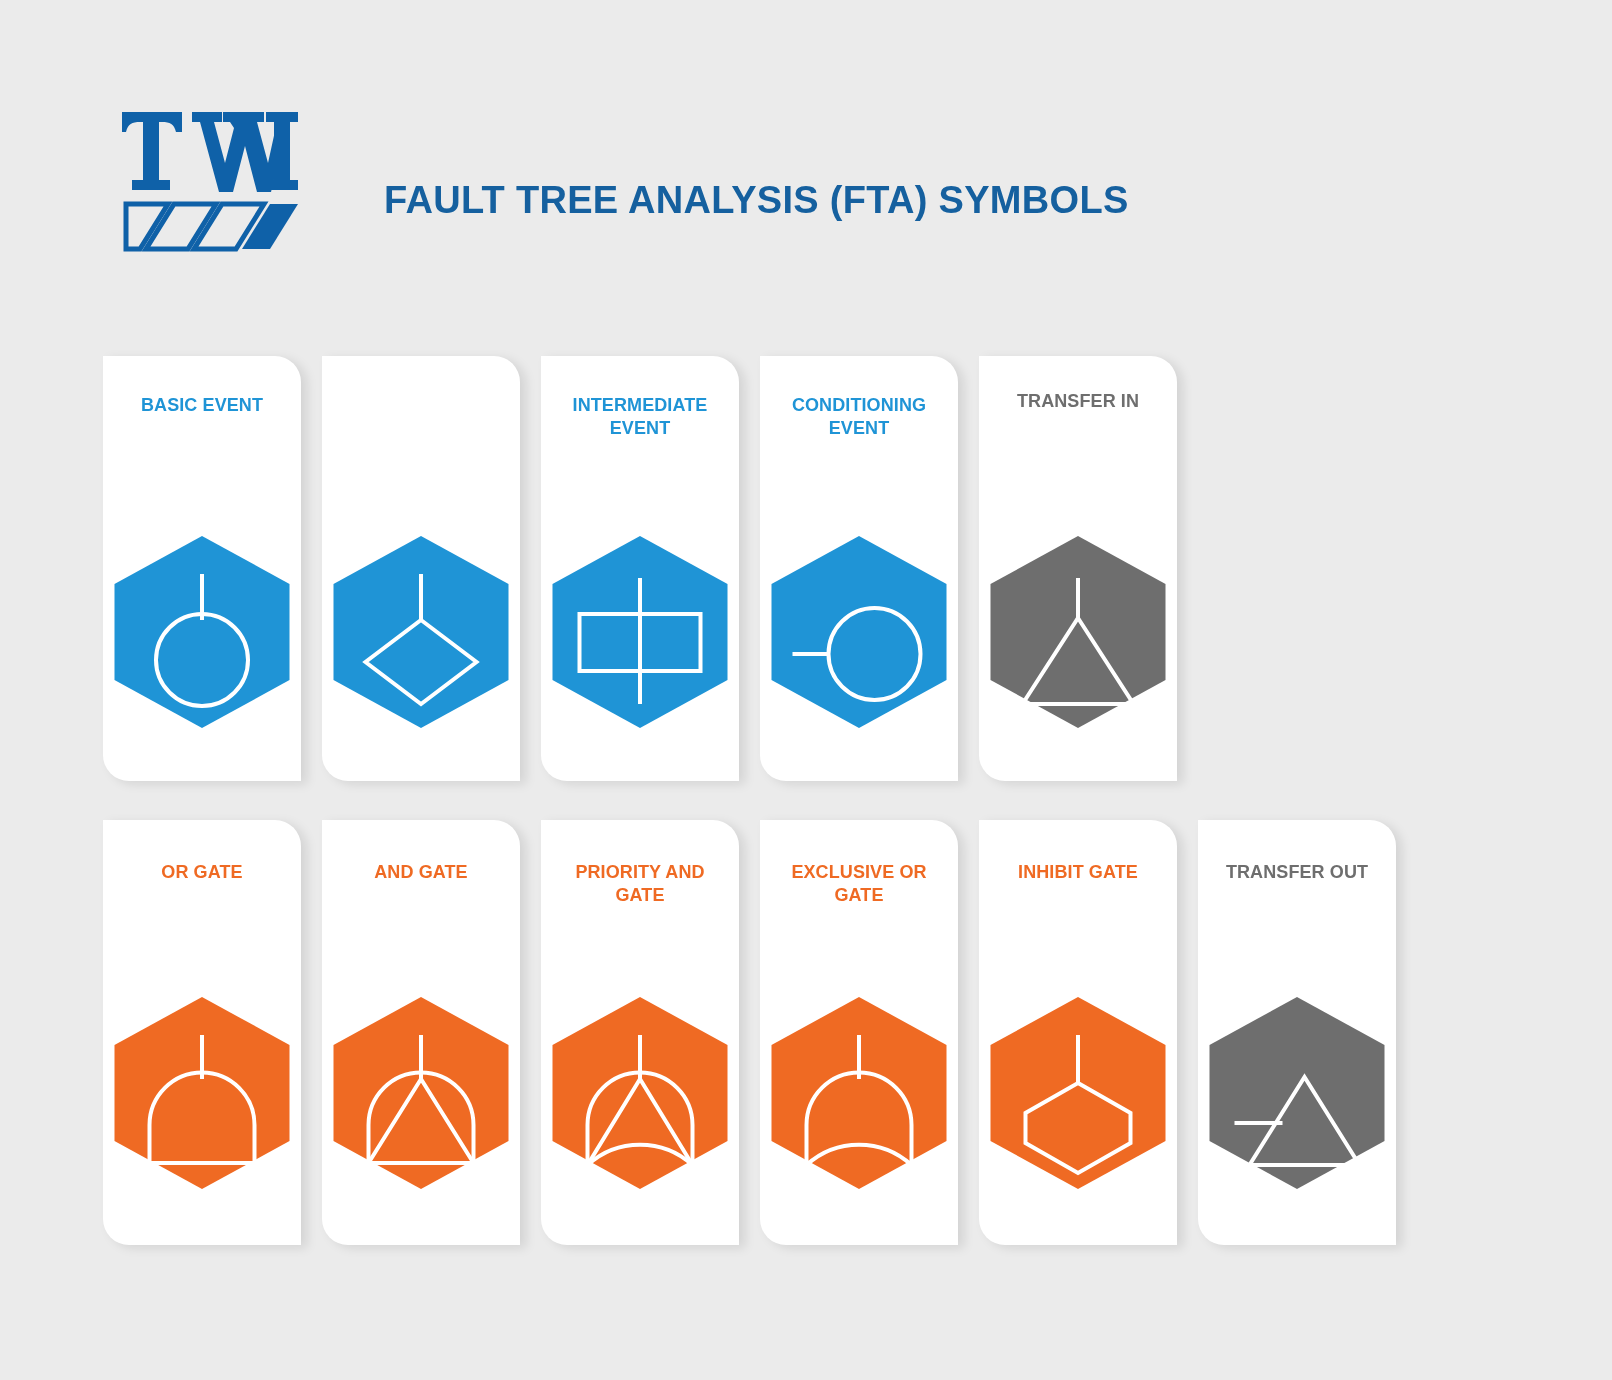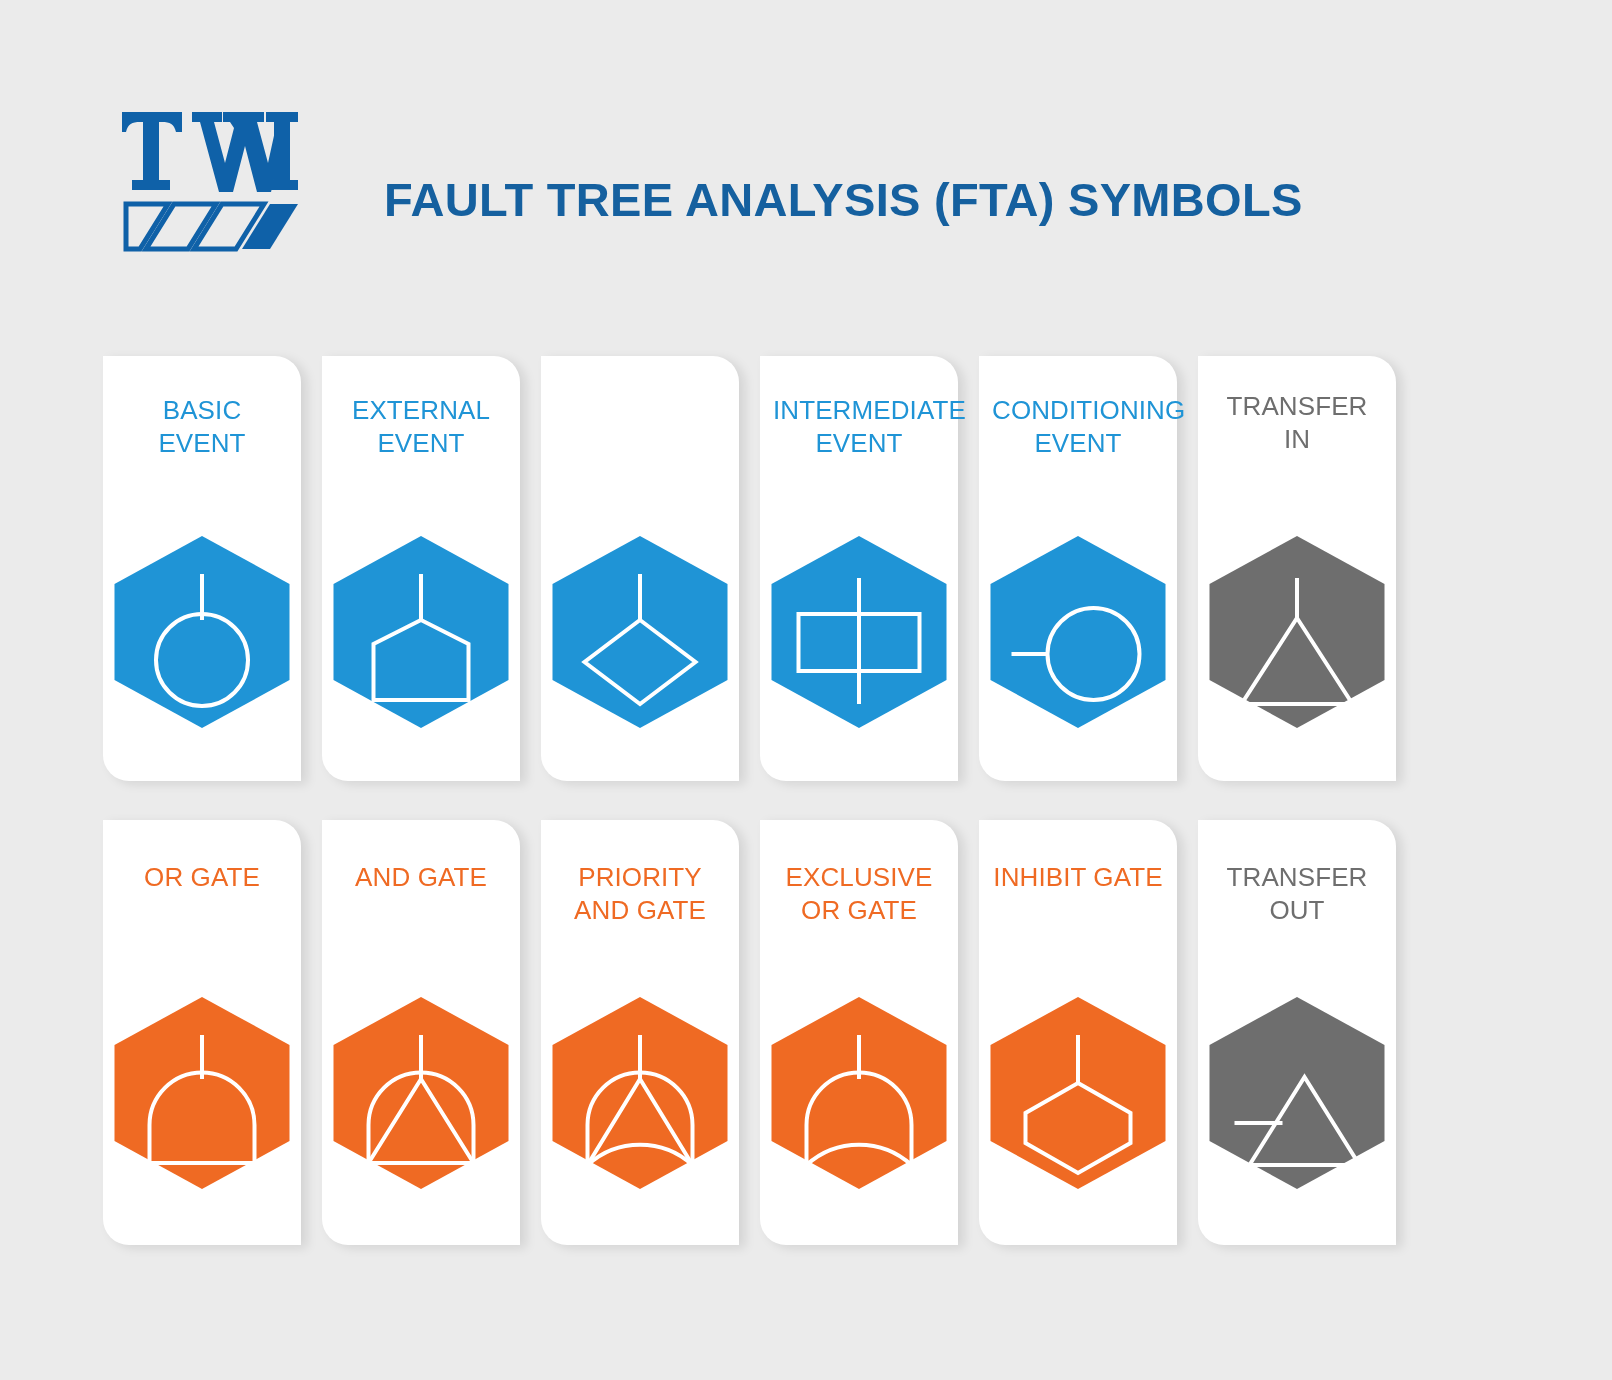--- a/index.html
+++ b/index.html
@@ -29,21 +29,21 @@
     display: flex;
     align-items: center;
   }
   .logo {
     width: 178px;
     height: 145px;
     flex: 0 0 auto;
   }
   .title {
     margin-left: 86px;
-    font-size: 47px;
+    font-size: 38px;
     font-weight: bold;
     letter-spacing: 0.3px;
     color: #15609f;
     white-space: nowrap;
     line-height: 1;
     padding-top: 38px;
   }
 
   
   .grid {
@@ -70,22 +70,22 @@
     flex: 0 0 auto;
     display: flex;
     flex-direction: column;
     align-items: center;
   }
 
   .card-label {
     margin-top: 38px;
     width: 172px;
     text-align: center;
-    font-size: 26px;
-    font-weight: normal;
+    font-size: 18px;
+    font-weight: bold;
     line-height: 1.28;
     letter-spacing: 0.1px;
     text-transform: uppercase;
   }
   .label-blue  { color: #1f94d6; }
   .label-orange{ color: #ef6a23; }
   .label-gray  { color: #6e6e6e; margin-top: 34px; }
 
   .symbol-wrap {
     position: absolute;
@@ -133,30 +133,20 @@
         <div class="card-label label-blue">BASIC EVENT</div>
         <div class="symbol-wrap">
           <svg viewBox="0 0 185 200">
             <polygon points="92.5,4 180,52 180,148 92.5,196 5,148 5,52" fill="#1f94d6"></polygon>
             <line x1="92.5" y1="42" x2="92.5" y2="88" stroke="#ffffff" stroke-width="4"></line>
             <circle cx="92.5" cy="128" r="46" fill="none" stroke="#ffffff" stroke-width="4"></circle>
           </svg>
         </div>
       </div>
 
-      <div class="card">
-        <div class="card-label label-blue">EXTERNAL EVENT</div>
-        <div class="symbol-wrap">
-          <svg viewBox="0 0 185 200">
-            <polygon points="92.5,4 180,52 180,148 92.5,196 5,148 5,52" fill="#1f94d6"></polygon>
-            <line x1="92.5" y1="42" x2="92.5" y2="88" stroke="#ffffff" stroke-width="4"></line>
-            <polygon points="92.5,88 140,112 140,168 45,168 45,112" fill="none" stroke="#ffffff" stroke-width="4" stroke-linejoin="miter"></polygon>
-          </svg>
-        </div>
-      </div>
 
       <div class="card">
         <div class="symbol-wrap">
           <svg viewBox="0 0 185 200">
             <polygon points="92.5,4 180,52 180,148 92.5,196 5,148 5,52" fill="#1f94d6"></polygon>
             <line x1="92.5" y1="42" x2="92.5" y2="88" stroke="#ffffff" stroke-width="4"></line>
             <polygon points="92.5,88 148,130 92.5,172 37,130" fill="none" stroke="#ffffff" stroke-width="4" stroke-linejoin="miter"></polygon>
           </svg>
         </div>
       </div>

